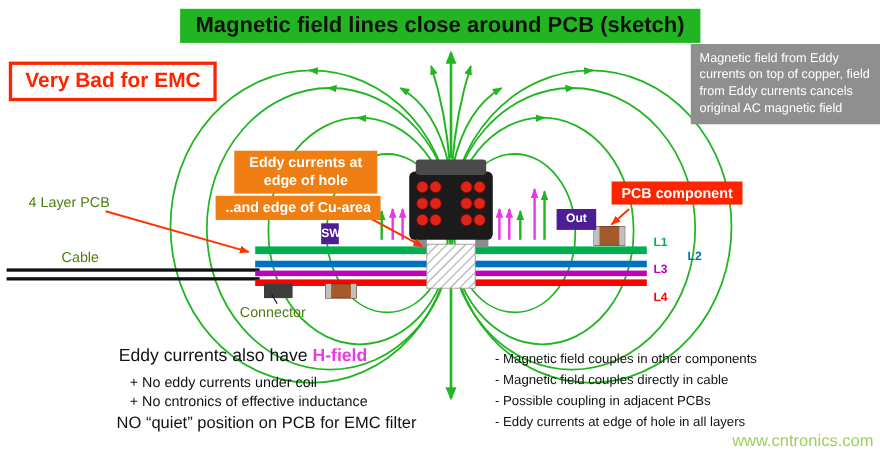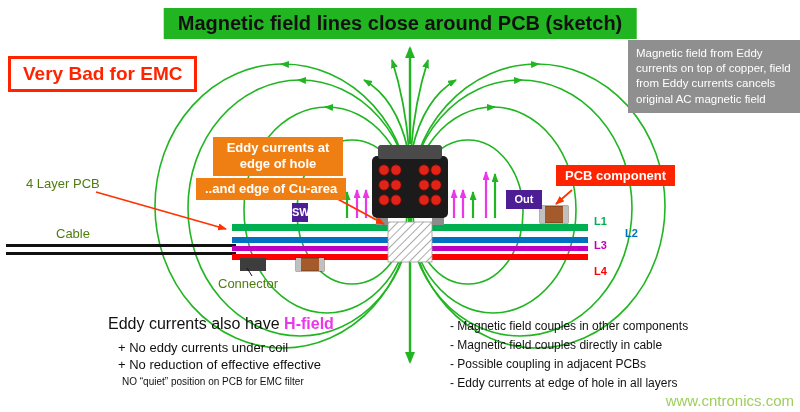--- a/index.html
+++ b/index.html
@@ -36,21 +36,21 @@
     background:#4c1d95;color:#fff;font-weight:bold;font-size:11px;
     text-align:center;line-height:19px;height:19px;
   }
   .sw-box{left:292px;top:203px;width:16px;}
   .out-box{left:506px;top:190px;width:36px;}
   .plain-label{color:#4d7c0f;font-size:13px;white-space:nowrap;}
   .layer-label{left:594px;font-size:11px;font-weight:bold;white-space:nowrap;}
   .headline{left:108px;top:315px;font-size:16px;color:#111;white-space:nowrap;}
   .headline .hl{color:var(--color-magenta,#e937e9);font-weight:bold;}
   .note-sm{font-size:13px;color:#111;white-space:nowrap;}
-  .footer-note{left:122px;top:376px;font-size:10px;color:#111;white-space:nowrap;}
+  .footer-note{left:106px;top:376px;font-size:15px;color:#111;white-space:nowrap;}
   .notes-right{left:450px;top:317px;font-size:12px;color:#111;line-height:19px;white-space:nowrap;}
   .watermark{right:6px;bottom:3px;font-size:15px;color:#8cc63e;opacity:.85;white-space:nowrap;}
   svg{display:block;}
 </style>
 </head>
 <body>
 
 <div class="stage">
 
   <svg class="abs" style="left:0;top:0;" width="800" height="412" viewBox="0 0 800 412">
@@ -187,21 +187,21 @@
 
   <div class="abs layer-label" style="top:215px;color:var(--color-layer1,#00b050);">L1</div>
   <div class="abs layer-label" style="top:227px;color:var(--color-layer2,#0070c0);padding-left:31px;">L2</div>
   <div class="abs layer-label" style="top:239px;color:var(--color-layer3,#bf00bf);">L3</div>
   <div class="abs layer-label" style="top:265px;color:var(--color-layer4,#ff0000);">L4</div>
 
   <div class="abs headline">
     <span>Eddy currents also have </span><span class="hl">H-field</span>
   </div>
   <div class="abs note-sm" style="left:118px;top:340px;">+ No eddy currents under coil</div>
-  <div class="abs note-sm" style="left:118px;top:357px;">+ No reduction of effective effective</div>
+  <div class="abs note-sm" style="left:118px;top:357px;">+ No cntronics of effective inductance</div>
   <div class="abs footer-note">NO “quiet” position on PCB for EMC filter</div>
 
   <div class="abs notes-right">
     <div>- Magnetic field couples in other components</div>
     <div>- Magnetic field couples directly in cable</div>
     <div>- Possible coupling in adjacent PCBs</div>
     <div>- Eddy currents at edge of hole in all layers</div>
   </div>
 
   <div class="abs watermark">www.cntronics.com</div>

